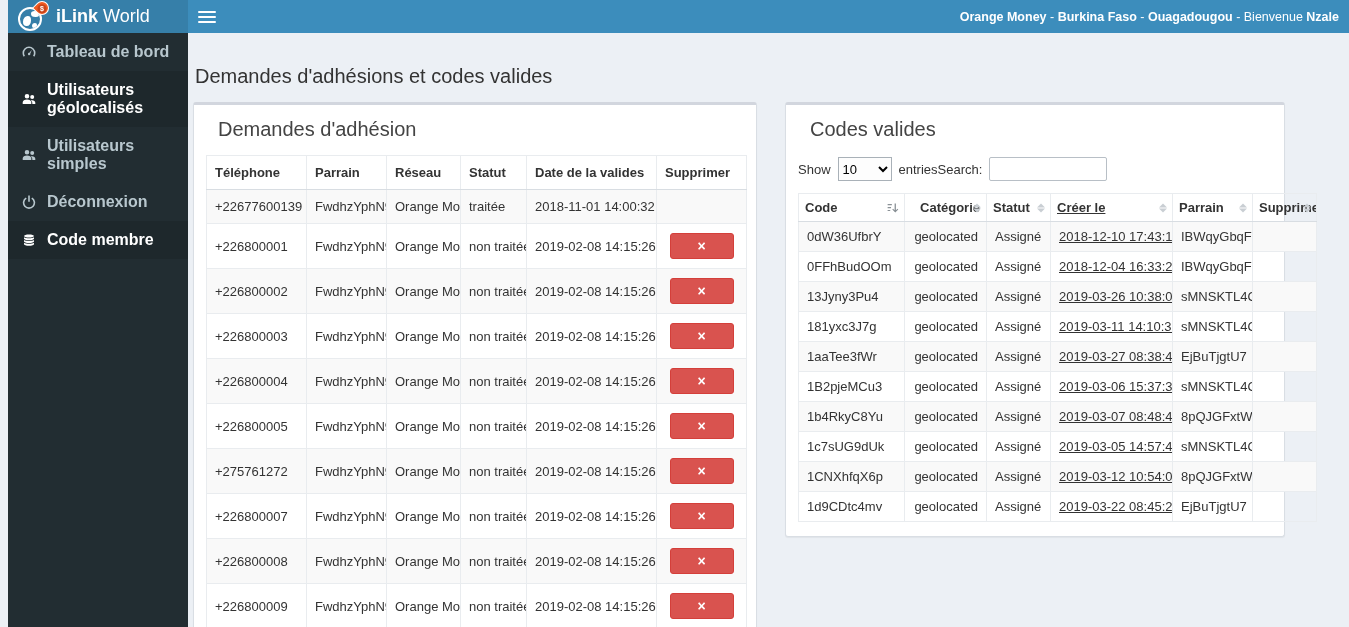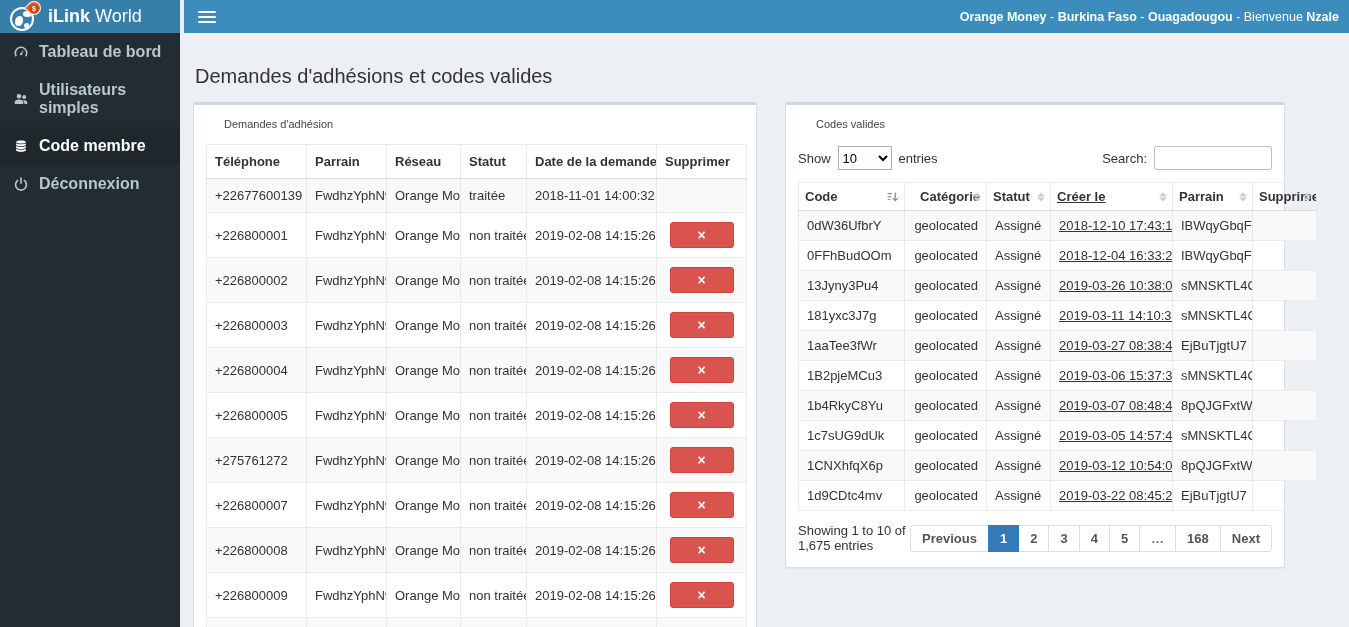--- a/index.html
+++ b/index.html
@@ -5,21 +5,21 @@
   :root{
     --navbar:#3c8dbc; --logo-bg:#367fa9; --sidebar:#222d32; --sidebar-active:#1e282c;
     --danger:#d9534f; --danger-border:#d43f3a; --pg-active:#337ab7; --stripe:#f9f9f9;
     --content-bg:#ecf0f5;
   }
   *{box-sizing:border-box;margin:0;padding:0;}
   body{font-family:"Liberation Sans","DejaVu Sans",sans-serif;}
   .app{position:relative;width:1349px;height:627px;overflow:hidden;background:var(--content-bg);}
 
   
-  .sidebar{position:absolute;left:0;top:0;width:180px;height:100%;background:var(--sidebar);z-index:3;}
+  .sidebar{position:absolute;left:8px;top:0;width:180px;height:100%;background:var(--sidebar);z-index:3;}
   .logo{height:33px;background:var(--logo-bg);display:flex;align-items:center;gap:10px;padding:0 10px;cursor:pointer;}
   .logo-icon{position:relative;width:28px;height:28px;flex:none;}
   .globe{position:absolute;left:0;bottom:0;width:24px;height:24px;border:2px solid #fff;border-radius:50%;overflow:hidden;}
   .land{position:absolute;background:#fff;}
   .land-a{left:3px;top:7px;width:8px;height:10px;border-radius:60% 40% 55% 45%;}
   .land-b{right:1px;top:2px;width:8px;height:6px;border-radius:50% 60% 40% 60%;}
   .land-c{right:3px;bottom:1px;width:5px;height:5px;border-radius:60% 40% 60% 40%;}
   .pin{position:absolute;top:-2px;right:-3px;width:14px;height:14px;background:#f05b22;border:1px solid #fff;
        border-radius:50% 50% 50% 0;transform:rotate(45deg);display:flex;align-items:center;justify-content:center;}
   .pin-core{width:9px;height:9px;background:#c9441a;border-radius:50%;transform:rotate(-45deg);
@@ -42,21 +42,21 @@
 
   
   .content{position:absolute;left:180px;top:33px;right:0;bottom:0;background:var(--content-bg);
        padding:28px 14px 0 13px;overflow:hidden;}
   .page-title{font-size:20px;font-weight:500;color:#333;margin:4px 0 14px 2px;}
   .panels{display:flex;gap:28px;align-items:flex-start;}
   .panel{background:#fff;border:1px solid #d9dee4;border-top:3px solid #d2d6de;border-radius:3px;
        box-shadow:0 1px 1px rgba(0,0,0,.05);padding:10px 12px 14px;}
   .panel-left{width:564px;flex:none;}
   .panel-right{width:500px;flex:none;}
-  .panel-title{font-size:11px;font-weight:400;color:#444;margin:3px 0 14px 18px;}
+  .panel-title{font-size:20px;font-weight:400;color:#444;margin:3px 0 14px 12px;}
 
   
   table{border-collapse:collapse;width:100%;font-size:13px;color:#333;table-layout:fixed;}
   th,td{border:1px solid #e9ecef;text-align:left;overflow:hidden;white-space:nowrap;}
   thead th{font-weight:700;border-bottom:1px solid #d8dde2;}
   tbody tr:nth-child(odd){background:var(--stripe);}
   
   #left-table th{padding:9px 8px;}
   #left-table td{padding:9px 8px;vertical-align:middle;}
   #left-table th:nth-child(1),#left-table td:nth-child(1){width:100px;}
@@ -78,21 +78,21 @@
   #right-table th:nth-child(5),#right-table td:nth-child(5){width:80px;}
   #right-table th:nth-child(6),#right-table td:nth-child(6){width:64px;}
   .sorter{position:absolute;right:5px;top:50%;transform:translateY(-50%);display:flex;
        flex-direction:column;gap:1px;align-items:center;}
   .caret{width:0;height:0;border-left:4px solid transparent;border-right:4px solid transparent;}
   .caret.up{border-bottom:4px solid #c9ced3;}
   .caret.down{border-top:4px solid #c9ced3;}
   .sorter svg{width:13px;height:13px;fill:#8a9196;}
 
   
-  .dt-controls{display:flex;justify-content:space-between;align-items:center;margin:16px 0 12px;font-size:13px;color:#333;}
+  .dt-controls{display:flex;justify-content:flex-start;align-items:center;margin:16px 0 12px;font-size:13px;color:#333;}
   .dt-length select{width:54px;height:24px;margin:0 7px;font-size:13px;border:1px solid #a9b1b8;background:#fdfdfd;}
   .dt-search input{width:118px;height:24px;margin-left:7px;border:1px solid #b8bfc6;border-radius:2px;padding:2px 6px;font-size:13px;}
   .dt-footer{display:flex;justify-content:space-between;align-items:center;margin-top:12px;}
   .dt-info{font-size:13px;color:#333;}
   .pagination{list-style:none;display:flex;}
   .pagination a{display:block;padding:5px 11px;border:1px solid #ddd;margin-left:-1px;background:#fff;
        color:#555;font-size:13px;font-weight:600;text-decoration:none;cursor:pointer;}
   .pagination li:first-child a{border-radius:3px 0 0 3px;margin-left:0;}
   .pagination li:last-child a{border-radius:0 3px 3px 0;}
   .pagination li.active a{background:var(--pg-active);border-color:var(--pg-active);color:#fff;position:relative;}
@@ -119,43 +119,51 @@
     </div>
     <nav id="sidebar-menu">
         <a class="side-item">
           <span class="s-icon">
             <svg viewBox="0 0 16 16">
               <path d="M8 2.5a6.5 6.5 0 0 0-6.5 6.5c0 1.4.45 2.7 1.2 3.8l1.25-.95A4.9 4.9 0 0 1 3.1 9a4.9 4.9 0 1 1 9.8 0c0 1-.3 2-.85 2.85l1.25.95A6.47 6.47 0 0 0 14.5 9 6.5 6.5 0 0 0 8 2.5zm3 3.2-2.6 3.1a1.2 1.2 0 1 0 .9.75z"></path>
             </svg>
           </span>
           <span class="s-label">Tableau de bord</span>
         </a>
+        <a class="side-item active">
+          <span class="s-icon">
+            <svg viewBox="0 0 16 16">
+              <path d="M6 7.6a2.3 2.3 0 1 0 0-4.6 2.3 2.3 0 0 0 0 4.6zm5.2.5a2 2 0 1 0 0-4 2 2 0 0 0 0 4zM6 8.6c-2.4 0-4.3 1.2-4.3 2.7V13h8.6v-1.7c0-1.5-1.9-2.7-4.3-2.7zm5.2.6c-.5 0-1 .07-1.5.2 1 .65 1.6 1.55 1.6 2.6V13h3v-1.3c0-1.4-1.4-2.5-3.1-2.5z"></path>
+            </svg>
+          </span>
+          <span class="s-label">Utilisateurs géolocalisés</span>
+        </a>
         <a class="side-item">
           <span class="s-icon">
             <svg viewBox="0 0 16 16">
               <path d="M6 7.6a2.3 2.3 0 1 0 0-4.6 2.3 2.3 0 0 0 0 4.6zm5.2.5a2 2 0 1 0 0-4 2 2 0 0 0 0 4zM6 8.6c-2.4 0-4.3 1.2-4.3 2.7V13h8.6v-1.7c0-1.5-1.9-2.7-4.3-2.7zm5.2.6c-.5 0-1 .07-1.5.2 1 .65 1.6 1.55 1.6 2.6V13h3v-1.3c0-1.4-1.4-2.5-3.1-2.5z"></path>
             </svg>
           </span>
           <span class="s-label">Utilisateurs simples</span>
+        </a>
+        <a class="side-item">
+          <span class="s-icon">
+            <svg viewBox="0 0 16 16">
+              <path d="M7.2 1.5h1.6v6.2H7.2zM11.3 3.5l-1 1.2a4.6 4.6 0 1 1-4.6 0l-1-1.2a6.2 6.2 0 1 0 6.6 0z"></path>
+            </svg>
+          </span>
+          <span class="s-label">Déconnexion</span>
         </a>
         <a class="side-item active">
           <span class="s-icon">
             <svg viewBox="0 0 16 16">
               <path d="M8 2C5.2 2 3 2.8 3 3.9S5.2 5.8 8 5.8s5-.8 5-1.9S10.8 2 8 2zM3 5.3v1.8c0 1.1 2.2 1.9 5 1.9s5-.8 5-1.9V5.3C12 6.1 10.1 6.6 8 6.6S4 6.1 3 5.3zm0 3.4v1.8c0 1.1 2.2 1.9 5 1.9s5-.8 5-1.9V8.7c-1 .8-2.9 1.3-5 1.3s-4-.5-5-1.3zm0 3.4v1.8c0 1.1 2.2 1.9 5 1.9s5-.8 5-1.9v-1.8c-1 .8-2.9 1.3-5 1.3s-4-.5-5-1.3z" transform="scale(1,0.82) translate(0,1)"></path>
             </svg>
           </span>
           <span class="s-label">Code membre</span>
-        </a>
-        <a class="side-item">
-          <span class="s-icon">
-            <svg viewBox="0 0 16 16">
-              <path d="M7.2 1.5h1.6v6.2H7.2zM11.3 3.5l-1 1.2a4.6 4.6 0 1 1-4.6 0l-1-1.2a6.2 6.2 0 1 0 6.6 0z"></path>
-            </svg>
-          </span>
-          <span class="s-label">Déconnexion</span>
         </a>
       </nav>
   </aside>
 
   <header class="navbar">
     <div class="hamburger">
         <span></span>
         <span></span>
         <span></span>
       </div>
@@ -169,21 +177,21 @@
 
       <section class="panel panel-left">
         <h2 class="panel-title">Demandes d'adhésion</h2>
         <table id="left-table">
           <thead>
               <tr id="left-thead-row">
                 <th>Téléphone</th>
                 <th>Parrain</th>
                 <th>Réseau</th>
                 <th>Statut</th>
-                <th>Date de la demande</th>
+                <th>Date de la valides</th>
                 <th>Supprimer</th>
               </tr>
             </thead>
           <tbody id="left-tbody">
               <tr>
                 <td>+22677600139</td>
                 <td>FwdhzYphN9</td>
                 <td>Orange Money</td>
                 <td>traitée</td>
                 <td>2018-11-01 14:00:32</td>
@@ -412,49 +420,17 @@
                 <td>1d9CDtc4mv</td>
                 <td>geolocated</td>
                 <td>Assigné</td>
                 <td>2019-03-22 08:45:22</td>
                 <td>EjBuTjgtU7</td>
                 <td></td>
               </tr>
             </tbody>
         </table>
 
-        <div class="dt-footer">
-          <div class="dt-info">Showing 1 to 10 of 1,675 entries</div>
-          <ul class="pagination" id="pagination">
-              <li class="">
-                <a>Previous</a>
-              </li>
-              <li class="active ">
-                <a>1</a>
-              </li>
-              <li class="">
-                <a>2</a>
-              </li>
-              <li class="">
-                <a>3</a>
-              </li>
-              <li class="">
-                <a>4</a>
-              </li>
-              <li class="">
-                <a>5</a>
-              </li>
-              <li class="ellipsis">
-                <a>…</a>
-              </li>
-              <li class="">
-                <a>168</a>
-              </li>
-              <li class="">
-                <a>Next</a>
-              </li>
-            </ul>
-        </div>
       </section>
 
     </div>
   </main>
 </div>
 
 </body></html>

